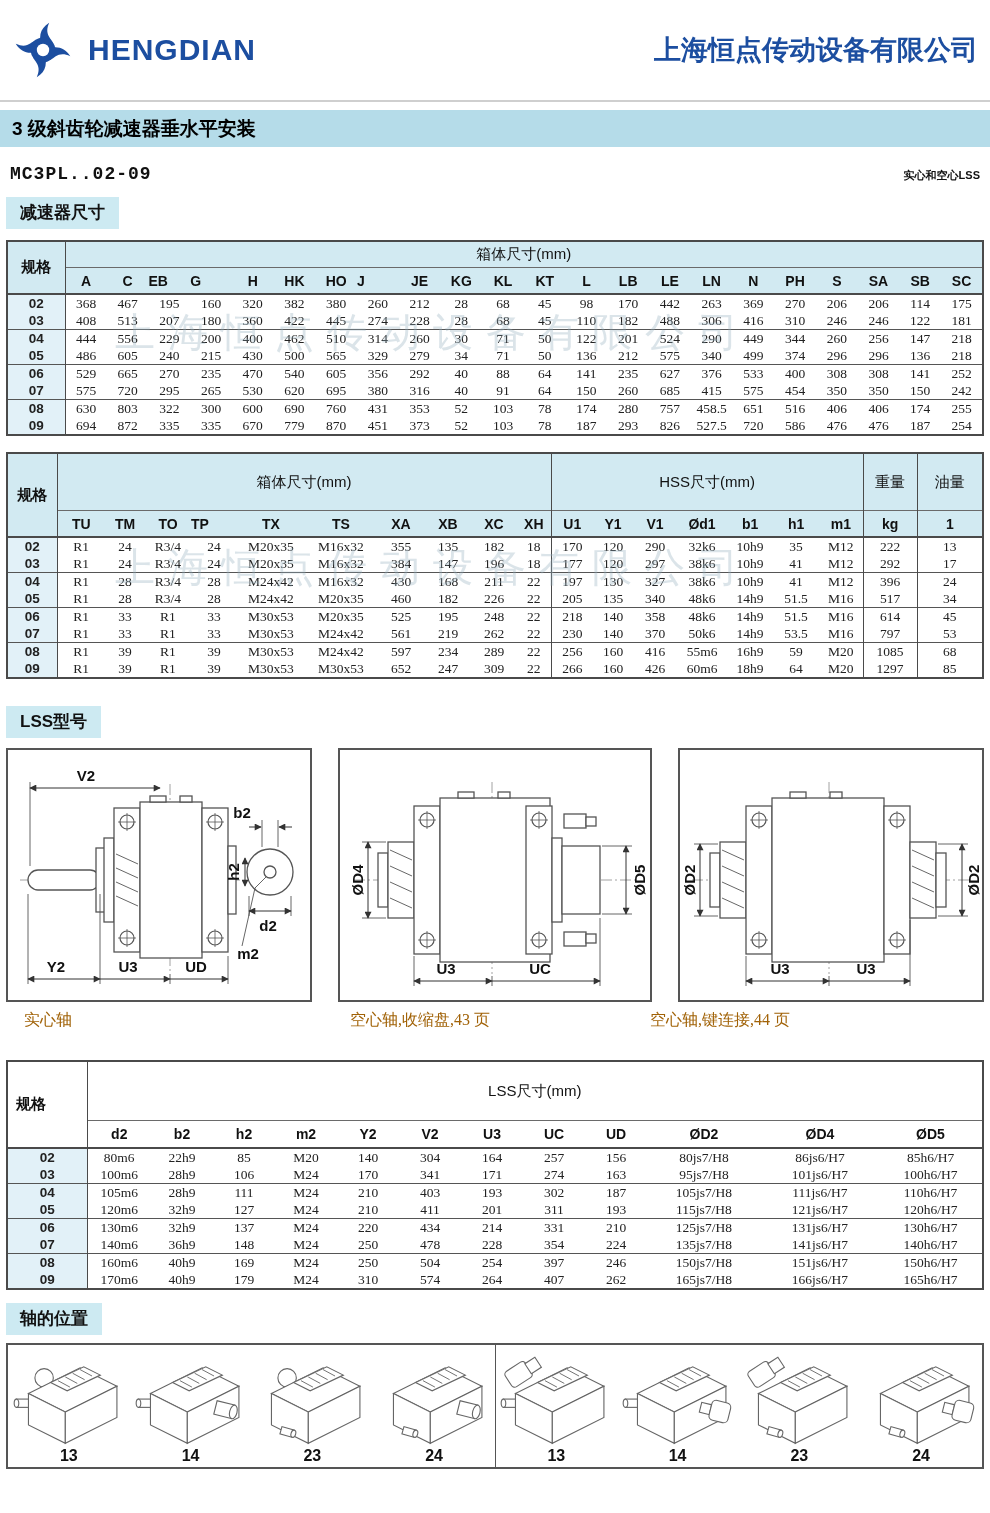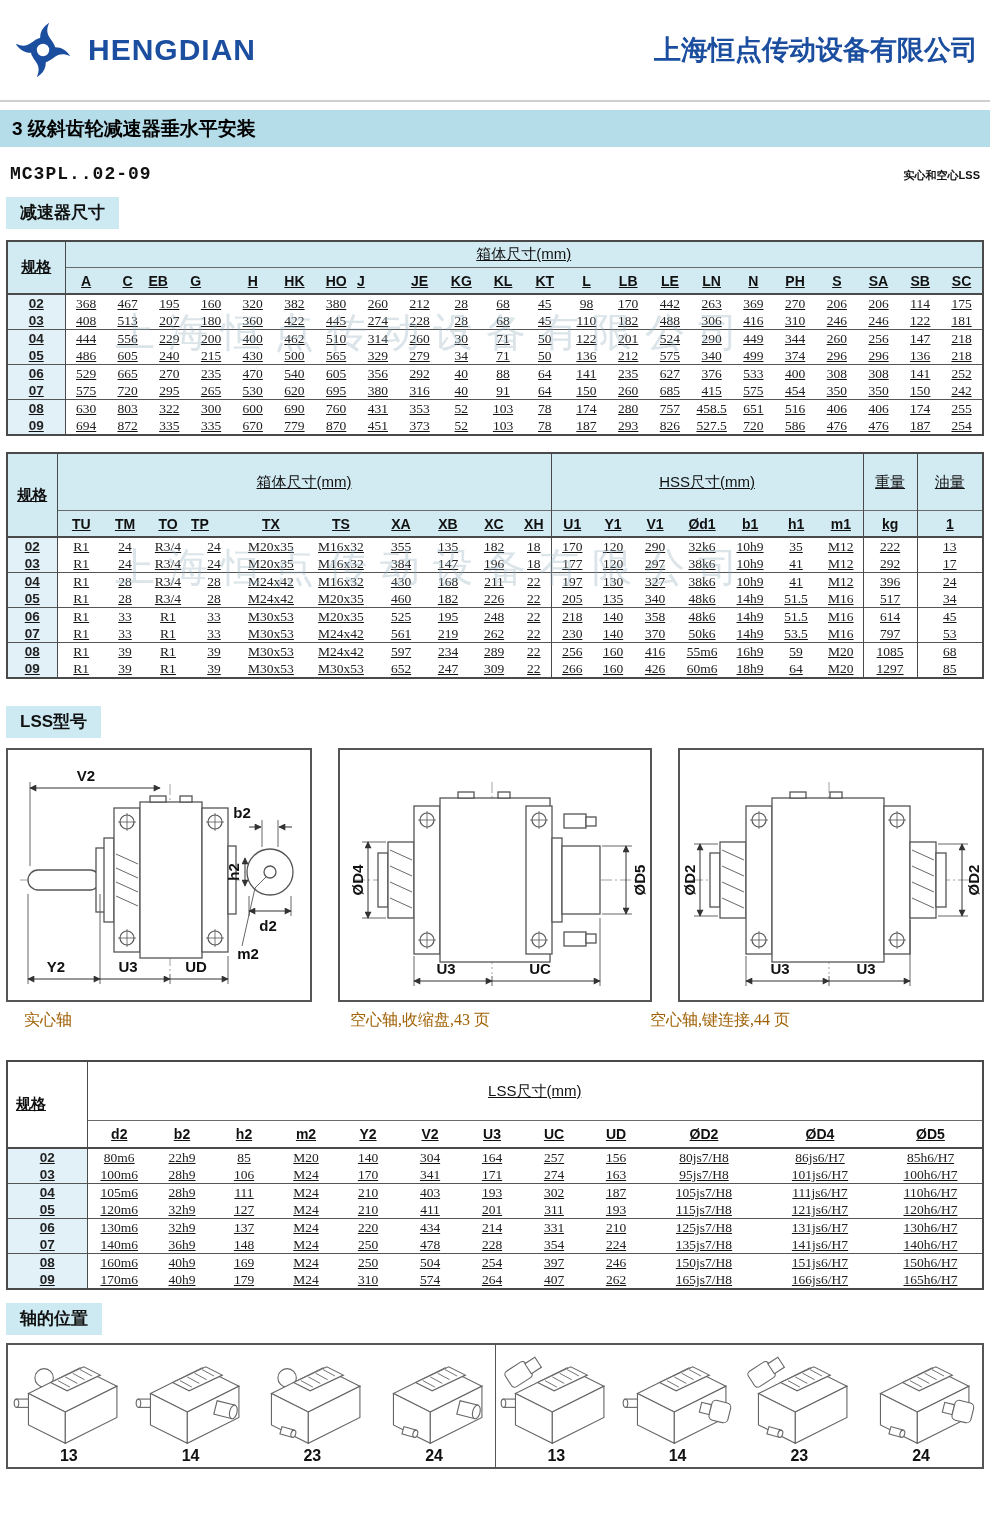--- a/index.html
+++ b/index.html
@@ -16,21 +16,21 @@
   .banner{margin:8px -6px 0;background:#b5dce9;height:37px;line-height:37px;
           font-size:19px;font-weight:bold;padding-left:12px;color:#000;}
   .model-row{display:flex;justify-content:space-between;margin-top:17px;padding:0 4px;align-items:baseline;}
   .model{font-family:"Liberation Mono",monospace;font-size:18px;font-weight:bold;letter-spacing:1px;}
   .shaft-note{font-size:11px;font-weight:bold;}
   .sec-label{display:inline-block;background:#cdeaf2;padding:4px 14px 5px;font-size:17px;
              font-weight:bold;margin-top:13px;}
 
   
   table.dim-table{border-collapse:collapse;width:100%;table-layout:fixed;border:2px solid #4a4a4a;
-      font-family:"Liberation Serif",serif;text-decoration:underline;}
+      font-family:"Liberation Serif",serif;}
   .dim-table th,.dim-table td{padding:0;text-align:center;white-space:nowrap;overflow:hidden;}
   .dim-table thead th{background:#d2eaf2;font-family:"Liberation Sans",sans-serif;font-size:14px;
       font-weight:bold;height:25px;}
   .dim-table thead tr.grp th{font-weight:normal;font-size:15px;}
   .dim-table thead{border-bottom:2px solid #4a4a4a;}
   .dim-table thead tr.grp{border-bottom:1px solid #6a6a6a;}
   .dim-table td{font-size:13.5px;height:17px;line-height:17px;color:#222;}
   .dim-table tbody tr:nth-child(2n+1){border-top:1.5px solid #555;}
   .dim-table tbody tr:first-child{border-top:none;}
   .dim-table .spec{background:#e2f1f8;font-family:"Liberation Sans",sans-serif;font-weight:bold;font-size:13.5px;}

